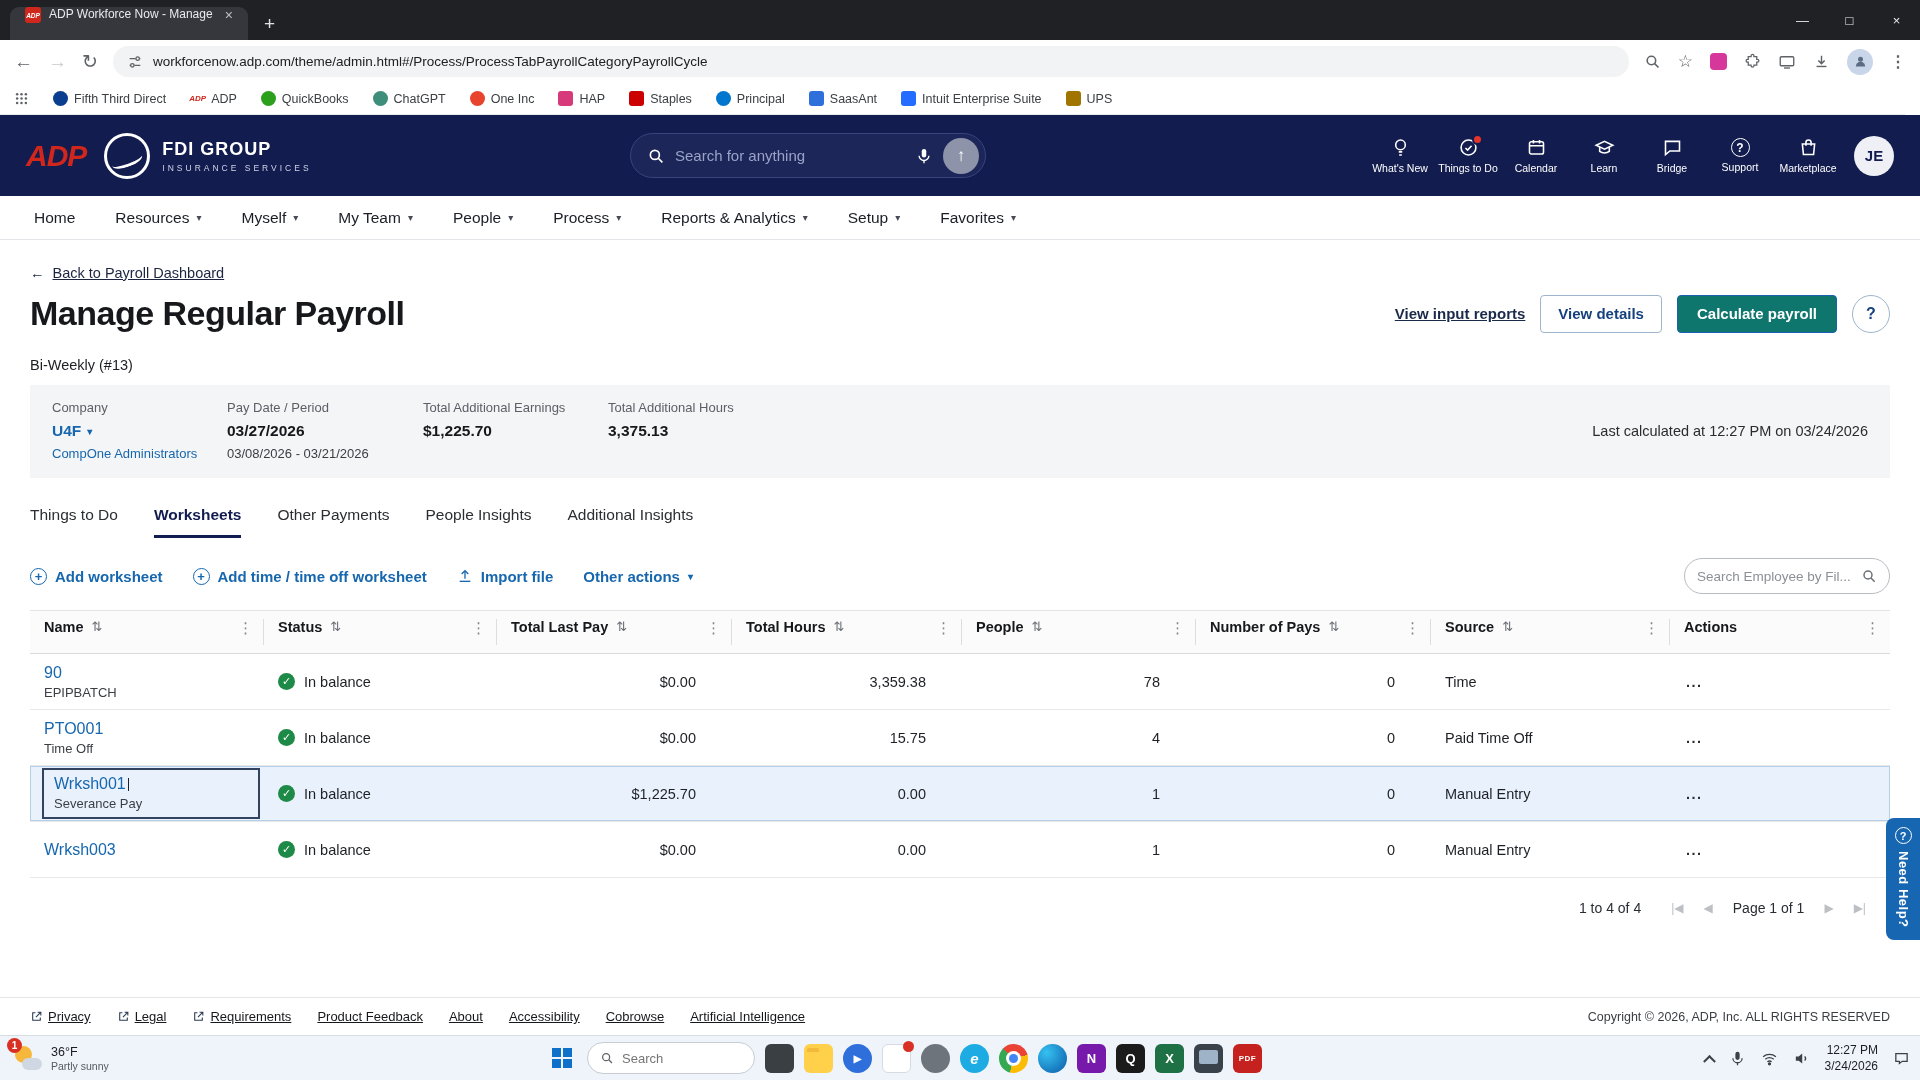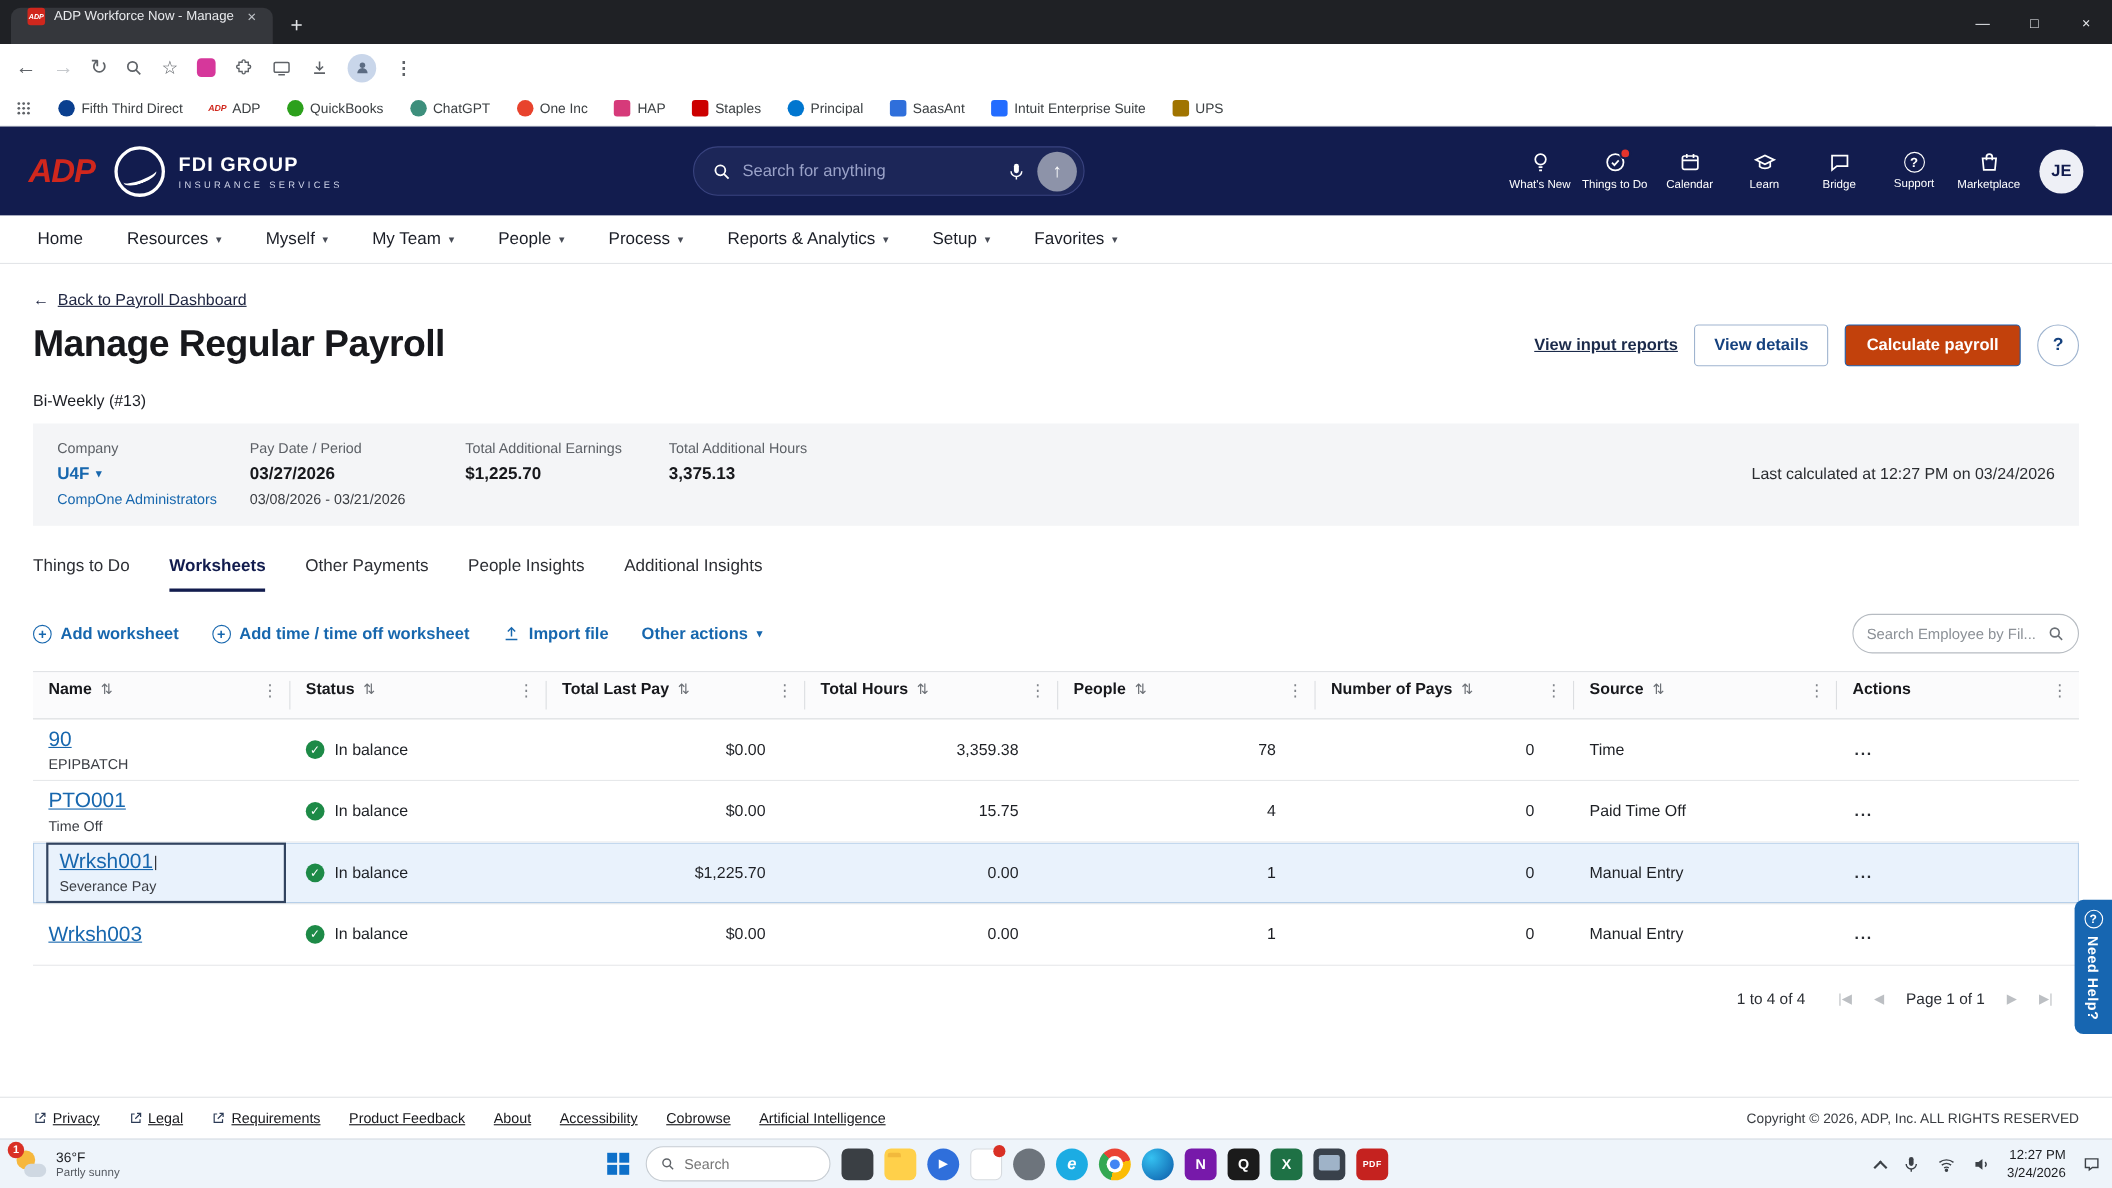--- a/index.html
+++ b/index.html
@@ -71,21 +71,21 @@
 
 
 .content{position:absolute;top:240px;left:0;right:0;bottom:45px;background:#fff;padding:24px 30px 0;overflow:hidden}
 .back{display:inline-flex;gap:8px;align-items:center;font-size:14.5px;color:#1d2440;font-weight:500}
 .back .bk-txt{text-decoration:underline}
 .title-row{display:flex;align-items:center;margin-top:12px}
 .page-title{font-size:34px;font-weight:800;color:#17181c;letter-spacing:-0.5px}
 .title-actions{margin-left:auto;display:flex;align-items:center;gap:15px}
 .link-strong{font-size:15px;font-weight:600;color:#1b2a4a;text-decoration:underline;white-space:nowrap}
 .btn-outline{height:38px;padding:0 17px;border:1px solid #9fb4cf;border-radius:4px;background:#fff;color:#15417e;font-weight:700;font-size:15px;display:flex;align-items:center;white-space:nowrap}
-.btn-primary{height:38px;padding:0 19px;border-radius:4px;background:#c2410c;border:1px solid #1b5fb0;color:#fff;font-weight:700;font-size:15px;display:flex;align-items:center;white-space:nowrap}
+.btn-primary{height:38px;padding:0 19px;border-radius:4px;background:#0f766e;border:1px solid #1b5fb0;color:#fff;font-weight:700;font-size:15px;display:flex;align-items:center;white-space:nowrap}
 .btn-help{width:38px;height:38px;border-radius:50%;border:1px solid #9fb4cf;color:#15417e;font-weight:700;font-size:16px;display:flex;align-items:center;justify-content:center;background:#fff}
 .schedule{margin-top:24px;font-size:14.5px;color:#1c1e24}
 .summary{margin-top:12px;background:#f4f5f7;padding:15px 22px 17px;display:flex}
 .sm-col.w1{width:175px}.sm-col.w2{width:196px}.sm-col.w3{width:185px}
 .sm-label{font-size:13px;color:#5c6066}
 .sm-value{font-size:15.5px;font-weight:700;color:#17181c;margin-top:7px;display:flex;align-items:center;gap:6px}
 .sm-value.blue{color:#1767ae}
 .sm-sub{font-size:13px;margin-top:6px;color:#3a3d42}
 .sm-sub.blue{color:#1767ae}
 .sm-right{margin-left:auto;align-self:center;font-size:14.5px;color:#2a2c30}
@@ -105,21 +105,21 @@
 
 .grid{display:grid;grid-template-columns:234px 233px 235px 230px 234px 235px 239px 1fr;align-items:center}
 .thead{margin-top:16px;border-top:1px solid #e1e3e6;border-bottom:1px solid #d9dcdf;background:#fbfbfc;height:44px}
 .th{display:flex;align-items:flex-start;height:60%;padding-left:14px;font-size:14.5px;font-weight:700;color:#17181c;border-right:1px solid #dcdee1}
 .th:last-child{border-right:none}
 .th .sort{margin-left:8px;color:#6c7076;font-size:13px;font-weight:400}
 .th .kebab{margin-left:auto;margin-right:10px;color:#80848a;font-size:15px;font-weight:400}
 .trow{height:56px;border-bottom:1px solid #e6e8ea;font-size:14.5px;color:#1e2025}
 .td{padding-left:14px}
 .td.num{text-align:right;padding-right:36px;padding-left:0}
-.name-link{color:#1767ae;text-decoration:underline;font-size:19px;cursor:pointer}
+.name-link{color:#1767ae;font-size:16px;cursor:pointer}
 .name-sub{font-size:13px;color:#3b3e44;margin-top:3px}
 .status{display:flex;align-items:center;gap:9px}
 .st-ico{width:17px;height:17px;border-radius:50%;background:#1d8a47;color:#fff;font-size:11px;display:flex;align-items:center;justify-content:center;flex:none}
 .dots{font-weight:700;letter-spacing:1.5px;color:#2a2d33;padding-left:16px}
 .trow.selected{background:#e9f2fc;box-shadow:inset 0 0 0 1px #b6cfe9}
 .edit-box{display:inline-block;border:2px solid #31435f;padding:5px 10px 6px;width:218px;margin-left:-2px}
 .caret-bar{display:inline-block;border-left:1.5px solid #1e2025;height:13px;margin-left:2px;vertical-align:-2px}
 
 
 .pagination{display:flex;align-items:center;gap:30px;justify-content:flex-end;margin-top:22px;padding-right:24px;font-size:14px;color:#2a2d33}
@@ -192,20 +192,28 @@
       <span>—</span>
       <span>□</span>
       <span>×</span>
     </div>
   </div>
 
   <div class="addressbar">
     <span class="nav-ico">←</span>
     <span class="nav-ico disabled">→</span>
     <span class="nav-ico">↻</span>
+    <div class="url-pill">
+      <svg class="svgi" width="16" height="16" viewBox="0 0 24 24" fill="none" stroke="currentColor" stroke-width="2">
+          <path d="M4 7h9M19 7h1M4 17h1M11 17h9"></path>
+          <circle cx="16" cy="7" r="2.6"></circle>
+          <circle cx="8" cy="17" r="2.6"></circle>
+        </svg>
+      <span class="url-text">workforcenow.adp.com/theme/admin.html#/Process/ProcessTabPayrollCategoryPayrollCycle</span>
+    </div>
     <div class="bar-icons">
       <svg class="svgi" width="17" height="17" viewBox="0 0 24 24" fill="none" stroke="currentColor" stroke-width="2.2">
           <circle cx="10.5" cy="10.5" r="6"></circle>
           <line x1="15" y1="15" x2="20.5" y2="20.5"></line>
         </svg>
       <span style="font-size:17px">☆</span>
       <span class="pink-ext"></span>
       <svg class="svgi" width="17" height="17" viewBox="0 0 24 24" fill="none" stroke="currentColor" stroke-width="1.8">
           <path d="M10 4a2 2 0 0 1 4 0v1h4v4h1a2 2 0 0 1 0 4h-1v4h-4v1a2 2 0 0 1-4 0v-1H6v-4H5a2 2 0 0 1 0-4h1V5h4z"></path>
         </svg>

